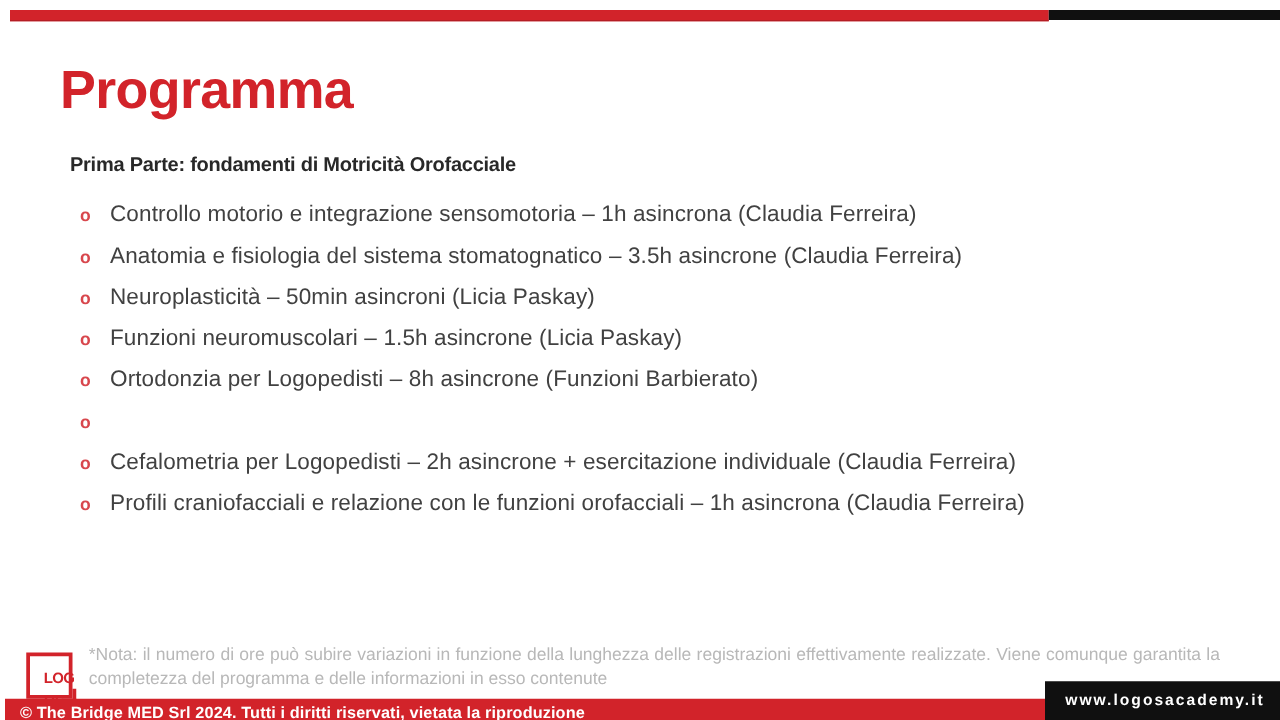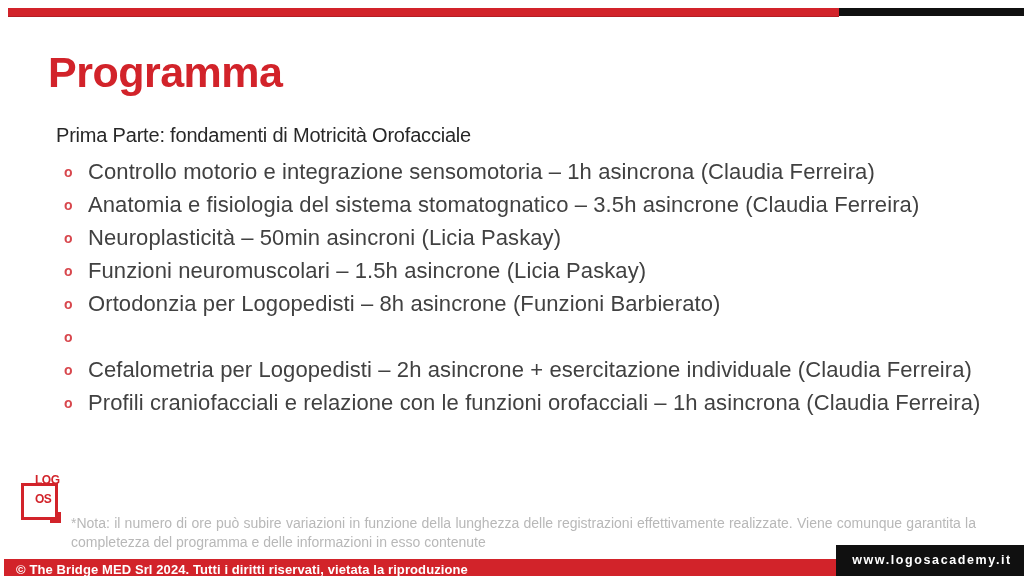--- a/index.html
+++ b/index.html
@@ -20,56 +20,56 @@
   
   .page-title {
     position: absolute; left: 40px; top: 40px;
     font-size: 43px; font-weight: bold; color: #d2232a;
     letter-spacing: -0.5px;
   }
 
   
   .section-heading {
     position: absolute; left: 48px; top: 116px;
-    font-size: 20px; font-weight: normal; color: #282828;
+    font-size: 16px; font-weight: bold; color: #282828;
     letter-spacing: -0.2px;
   }
 
   
   .program-list {
     position: absolute; left: 48px; top: 147px; width: 950px;
     list-style: none;
   }
   .program-list li {
     display: flex; align-items: center;
     height: 33px;
   }
   .bullet {
     width: 24px; flex: 0 0 24px;
     color: #d8474d; font-size: 14px; font-weight: bold;
     line-height: 1;
   }
   .item-text {
-    font-size: 22px; color: #414141; letter-spacing: 0.1px;
+    font-size: 18px; color: #414141; letter-spacing: 0.1px;
     white-space: nowrap;
   }
 
   
   .footnote {
     position: absolute; left: 63px; top: 506px; width: 913px;
     font-size: 14px; line-height: 1.35; color: #b8b8b8;
     text-align: justify;
   }
 
   
   .logo {
-    position: absolute; left: 17px; top: 479px;
+    position: absolute; left: 17px; top: 518px;
     width: 37px; height: 37px;
     border: 3px solid #d2232a;
-    display: flex; align-items: flex-end;
+    display: flex; align-items: flex-start;
   }
   .logo-text {
     padding-left: 3px;
     font-size: 12px; line-height: 0.92; font-weight: bold;
     color: #d2232a; letter-spacing: -0.5px;
   }
   .logo-tail {
     position: absolute; right: -6px; bottom: -6px;
     width: 10px; height: 10px;
     border-right: 3px solid #d2232a;

